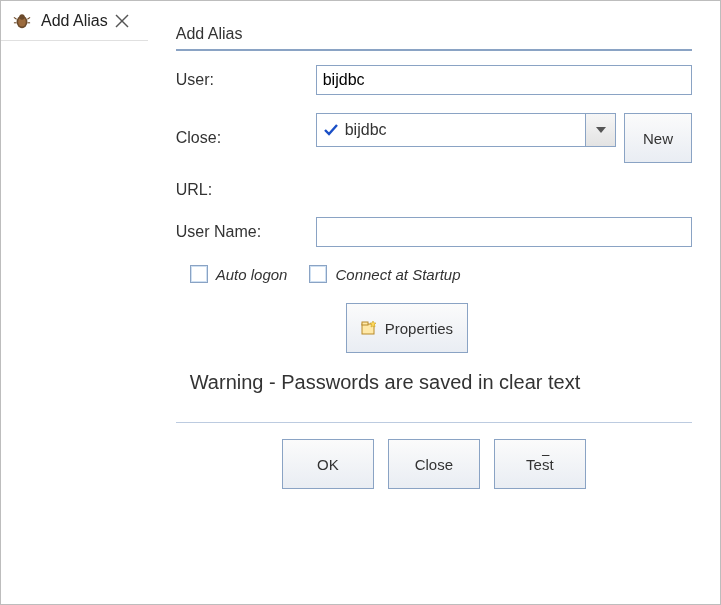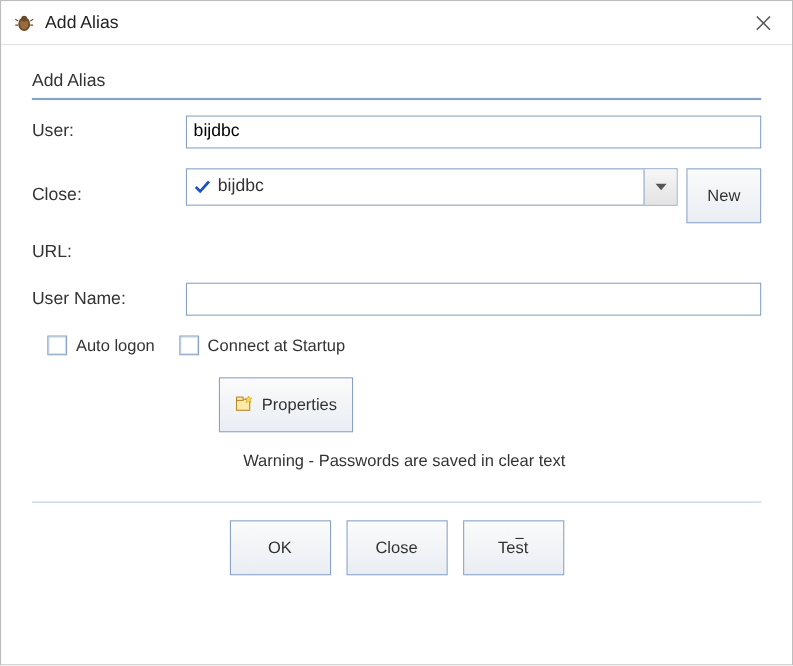--- a/index.html
+++ b/index.html
@@ -9,21 +9,20 @@
     font-family: Tahoma, Arial, sans-serif;
     font-size: 15px;
     color: #333;
     background: #fff;
   }
   .window {
     width: 721px; height: 605px;
     border: 1px solid #bdbdbd;
     background: #fff;
     display: flex;
-    flex-direction: column;
   }
   .titlebar {
     height: 40px;
     display: flex;
     align-items: center;
     padding: 0 12px;
     border-bottom: 1px solid #e0e0e0;
   }
   .titlebar .app-icon {
     width: 18px; height: 18px;
@@ -120,41 +119,41 @@
     align-items: center;
     justify-content: center;
     gap: 8px;
     cursor: pointer;
   }
   .check-row {
     display: flex;
     align-items: center;
     gap: 22px;
     margin: 4px 0 20px 14px;
+    font-style: italic;
   }
   .chk {
     display: flex;
     align-items: center;
     gap: 8px;
     cursor: pointer;
   }
   .chk .box {
     width: 18px; height: 18px;
     border: 1px solid #8aa3c4;
     box-shadow: inset 0 0 0 1px #cfe0f2;
     background: #fff;
   }
   .props-row {
     margin: 0 0 18px 170px;
   }
   .warning {
-    font-size: 15px;
+    font-size: 20px;
     color: #333;
     margin: 6px 0 28px 14px;
-    text-align: center;
   }
   .dialog-buttons {
     display: flex;
     justify-content: center;
     gap: 14px;
     margin-top: 16px;
     margin-bottom: 20px;
   }
   .dialog-buttons .btn {
     min-width: 92px;

